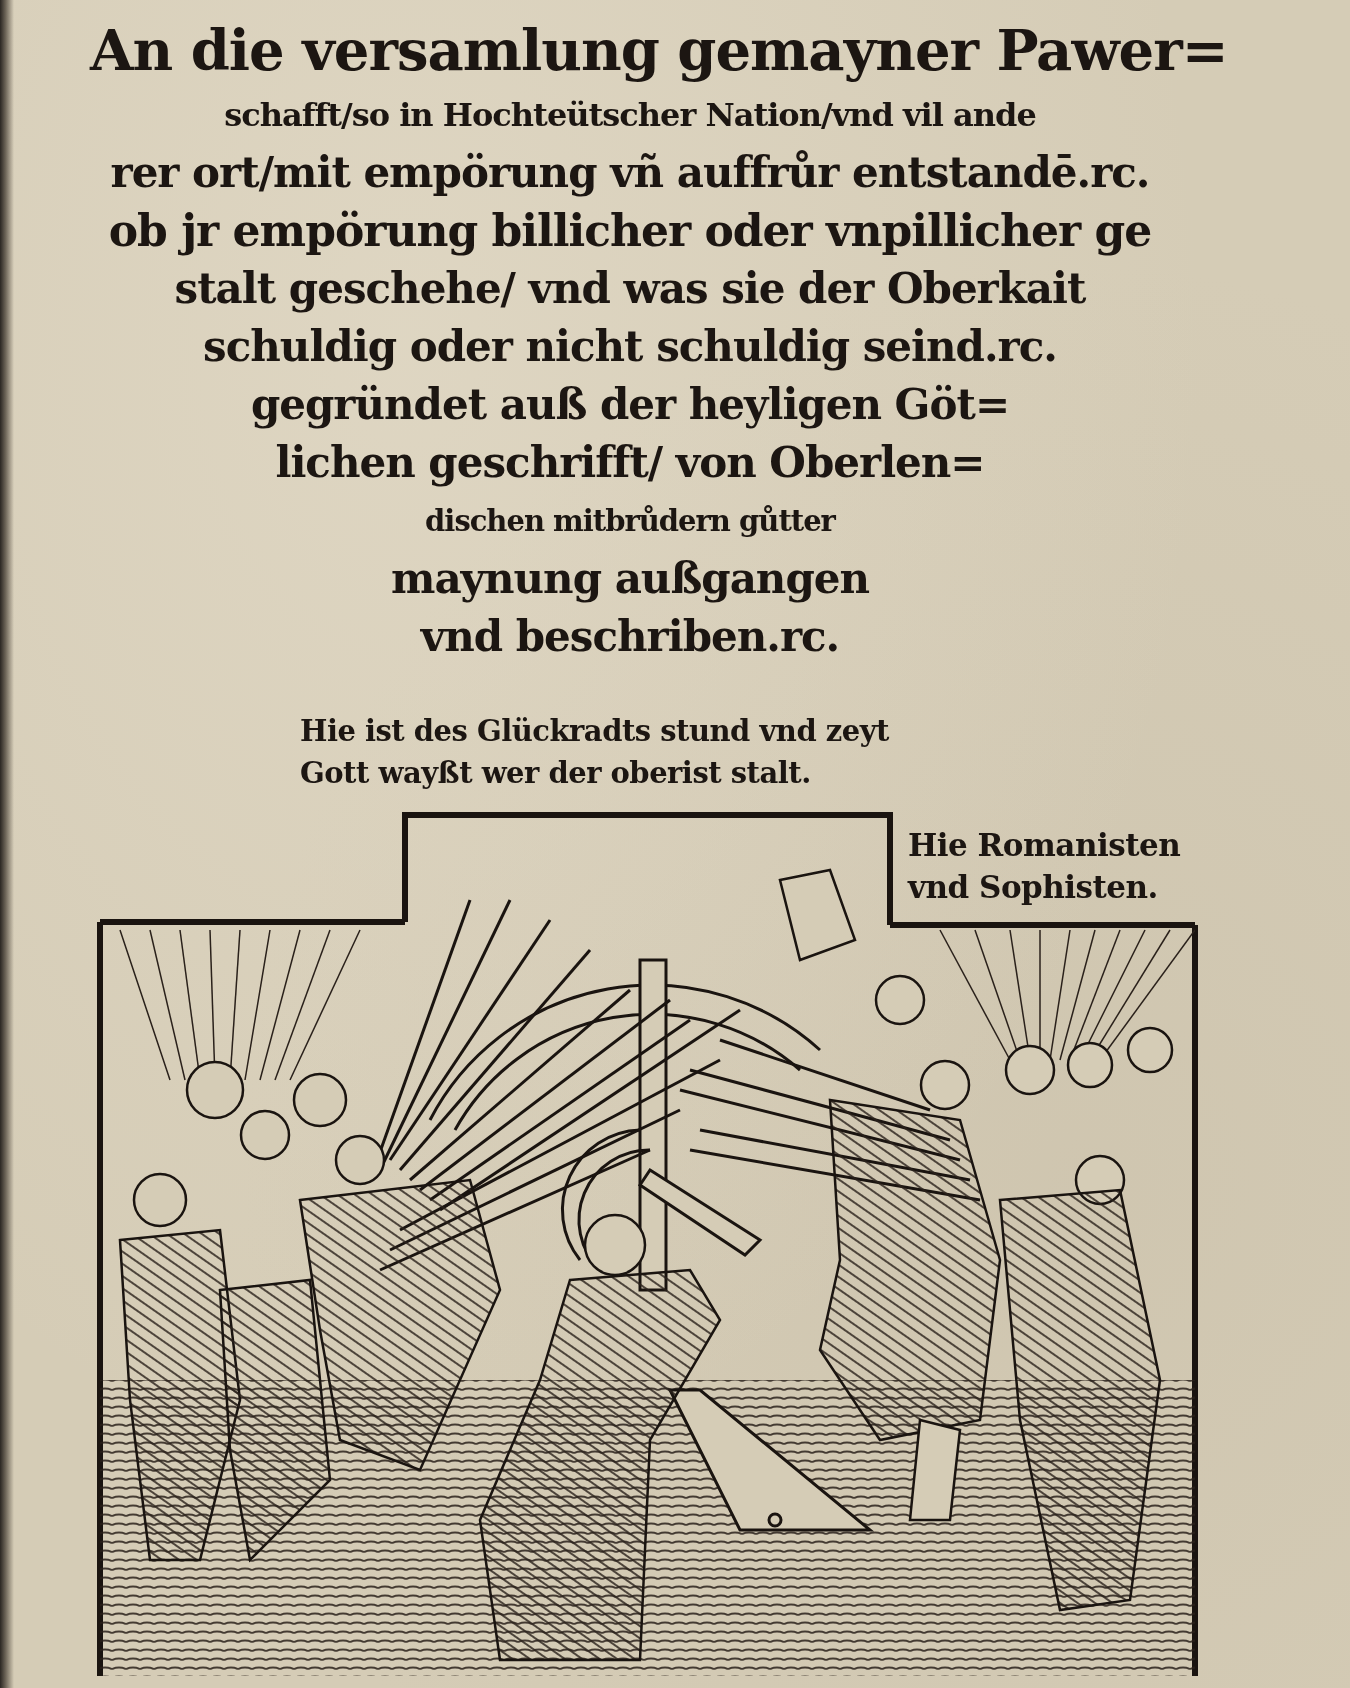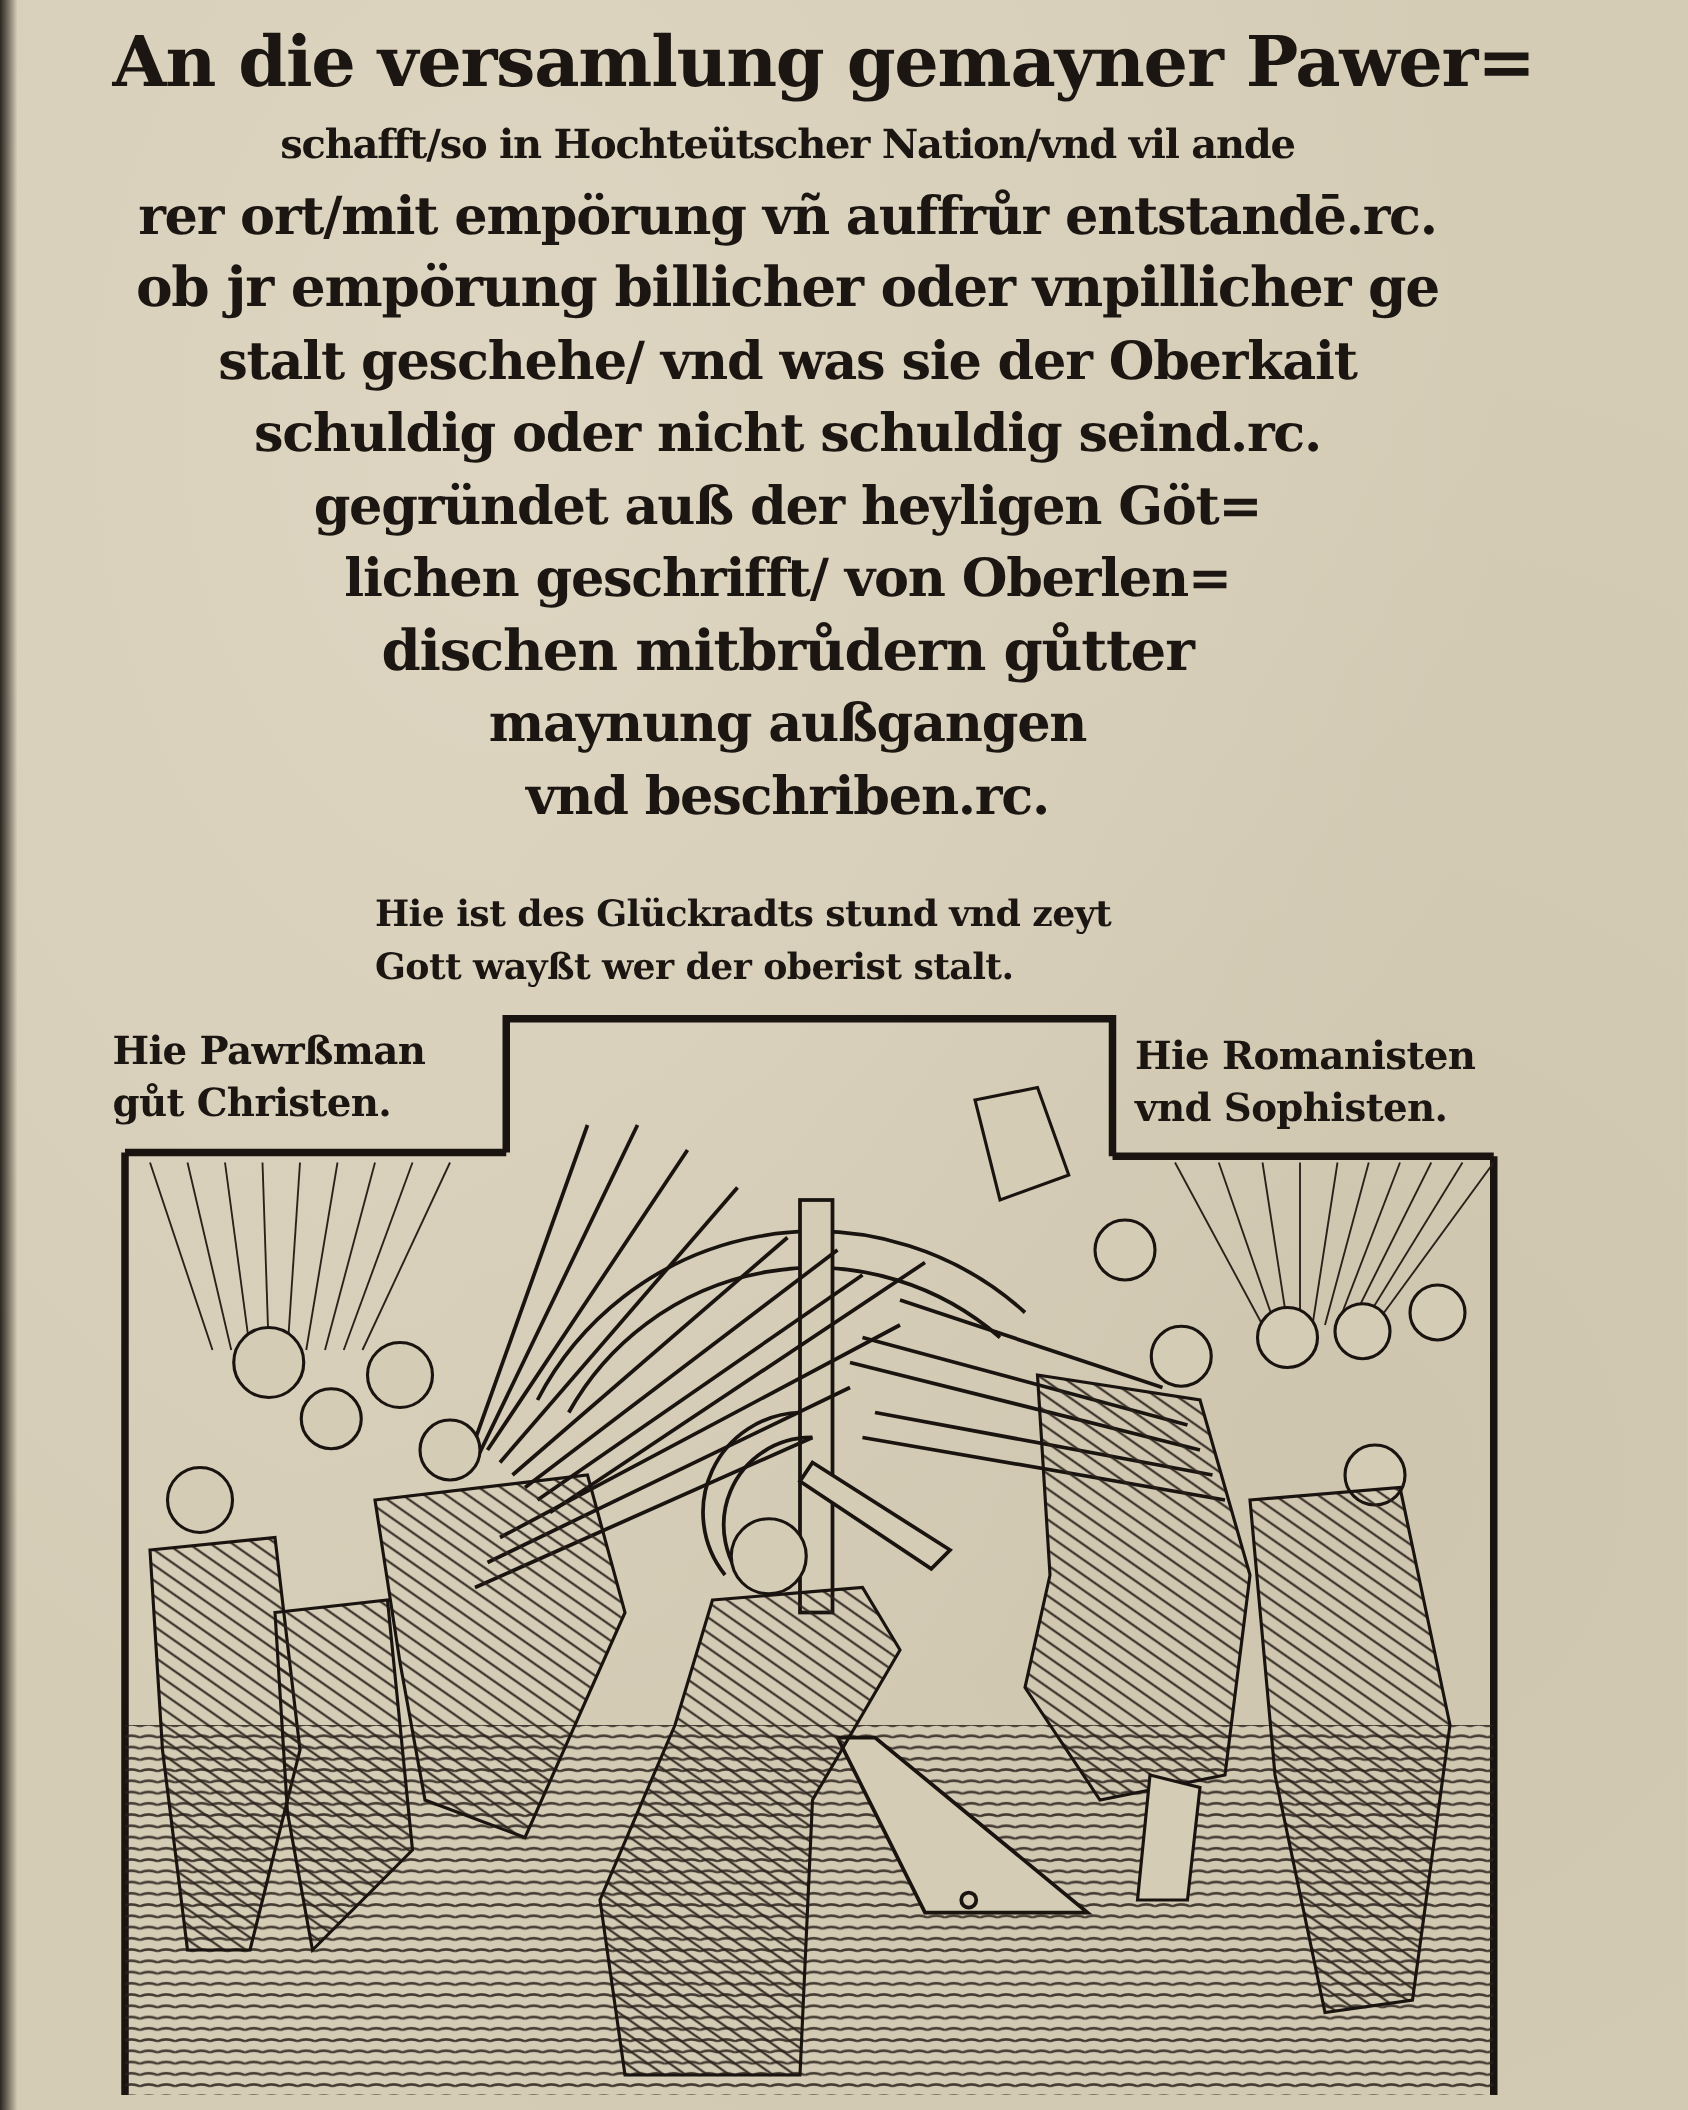--- a/index.html
+++ b/index.html
@@ -34,21 +34,21 @@
     margin: 0;
   }
   .tl-0 { font-size: 56px; line-height: 72px; text-align: left; padding-left: 10px; }
   .tl-1 { font-size: 32px; line-height: 58px; }
   .tl-2 { font-size: 42px; line-height: 58px; }
   .tl-3 { font-size: 44px; line-height: 58px; }
   .tl-4 { font-size: 42px; line-height: 58px; }
   .tl-5 { font-size: 42px; line-height: 58px; }
   .tl-6 { font-size: 42px; line-height: 58px; }
   .tl-7 { font-size: 42px; line-height: 58px; }
-  .tl-8 { font-size: 45px; line-height: 58px; }
+  .tl-8 { font-size: 29px; line-height: 58px; }
   .tl-9 { font-size: 42px; line-height: 58px; }
   .tl-10 { font-size: 42px; line-height: 58px; }
   .motto {
     position: absolute; left: 300px; top: 710px; width: 620px;
     text-align: left;
   }
   .motto-line {
     font-family: "DejaVu Serif", "Liberation Serif", serif;
     font-weight: bold; font-size: 29px; line-height: 42px;
     white-space: nowrap; letter-spacing: -0.5px;
@@ -85,24 +85,20 @@
     <div class="tl tl-8">dischen mitbrůdern gůtter</div>
     <div class="tl tl-9">maynung außgangen</div>
     <div class="tl tl-10">vnd beschriben.rc.</div>
   </div>
 
   <div class="motto">
     <div class="motto-line">Hie ist des Glückradts stund vnd zeyt</div>
     <div class="motto-line">Gott wayßt wer der oberist stalt.</div>
   </div>
 
-  <div class="caption caption-left">
-    <div>Hie Pawrßman</div>
-    <div>gůt Christen.</div>
-  </div>
   <div class="caption caption-right">
     <div>Hie Romanisten</div>
     <div>vnd Sophisten.</div>
   </div>
 
   <div class="woodcut">
     <svg width="1350" height="1688" viewBox="0 0 1350 1688">
       <defs>
         <clipPath id="frameClip">
           <polygon points="100,922 405,922 405,815 890,815 890,925 1195,925 1195,1676 100,1676"></polygon>

